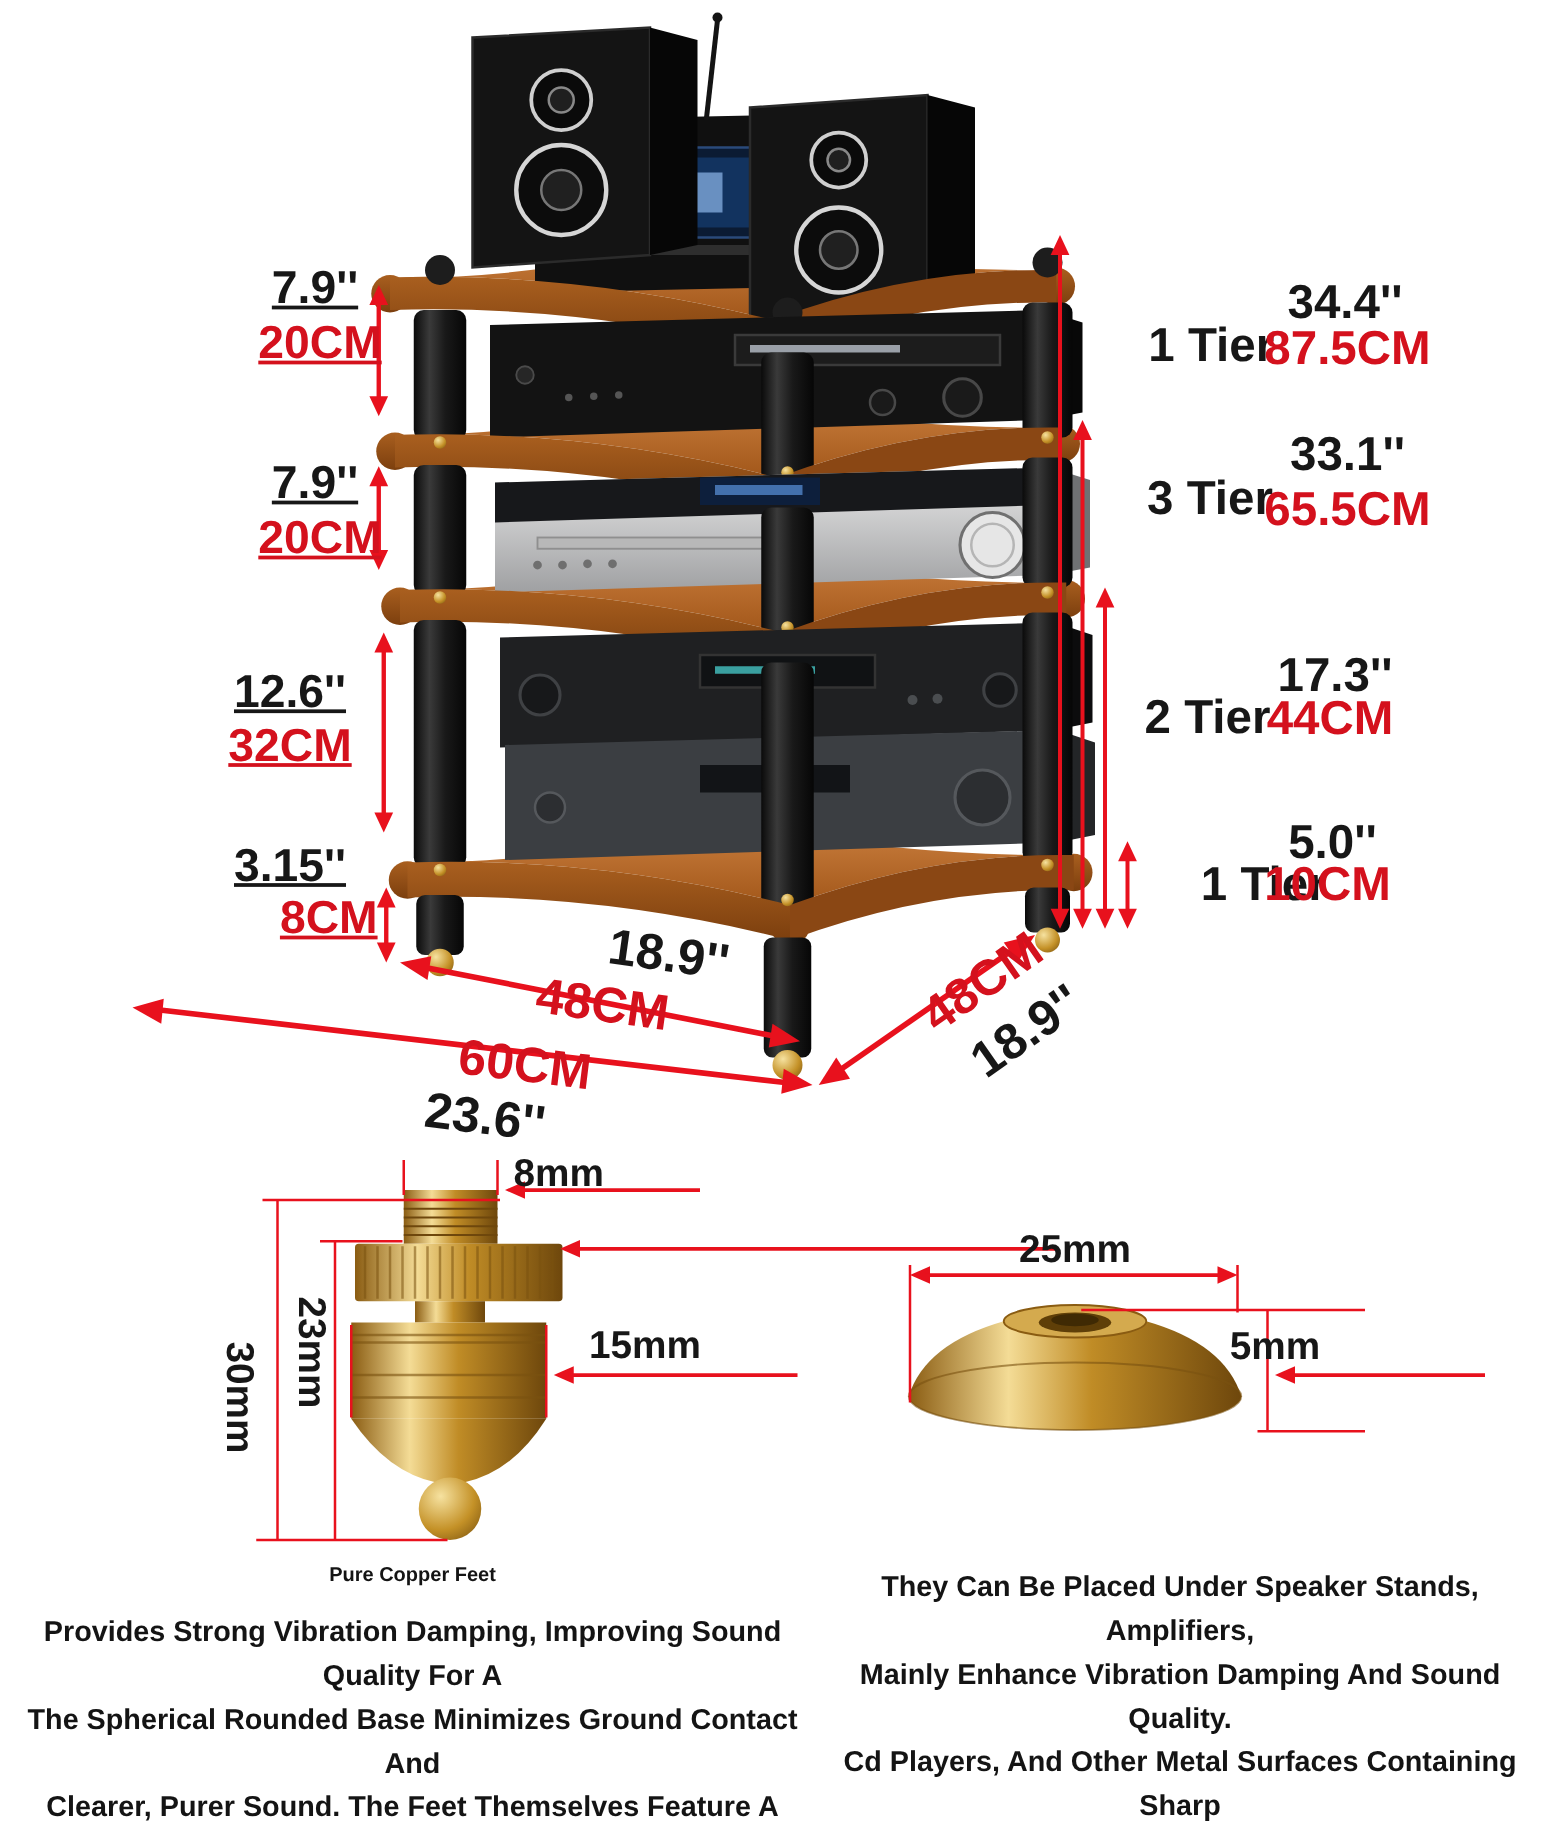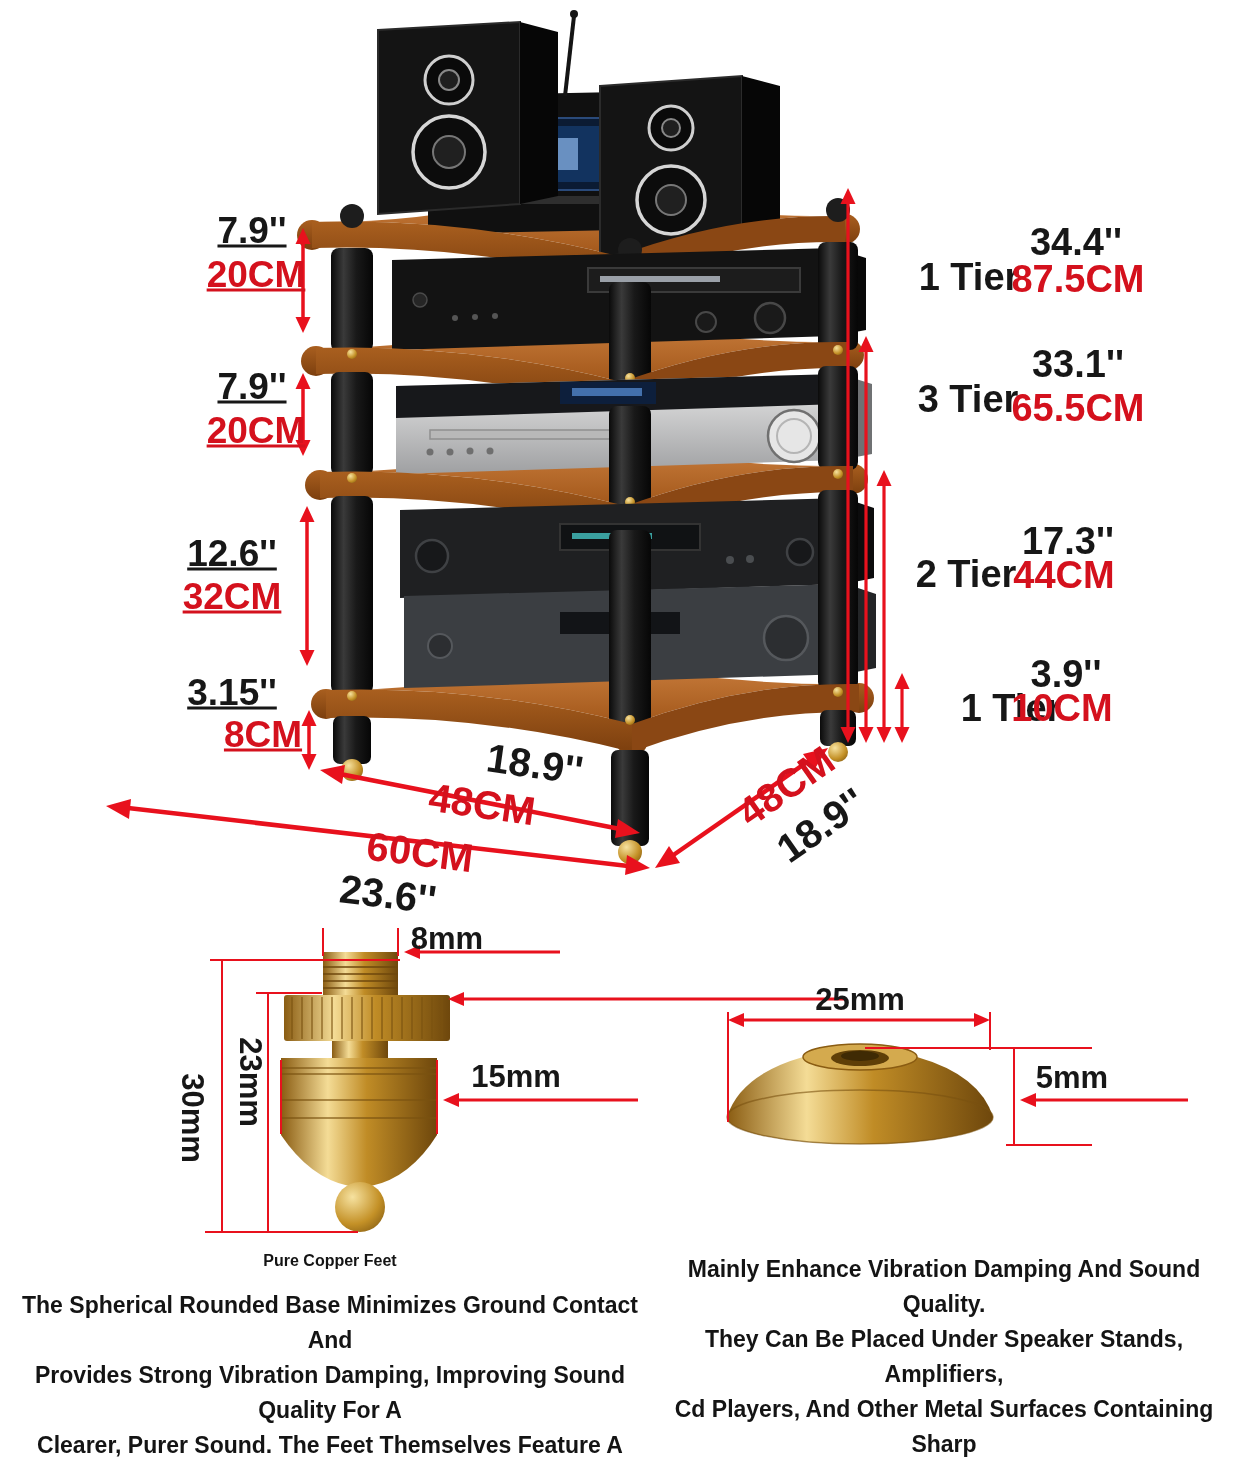--- a/index.html
+++ b/index.html
@@ -385,45 +385,45 @@
 
   <div class="lbl sz38" style="left:1076px;top:242px">34.4''</div>
   <div class="lbl sz38" style="left:969px;top:277px">1 Tier</div>
   <div class="lbl sz38 red" style="left:1078px;top:279px">87.5CM</div>
   <div class="lbl sz38" style="left:1078px;top:364px">33.1''</div>
   <div class="lbl sz38" style="left:968px;top:399px">3 Tier</div>
   <div class="lbl sz38 red" style="left:1078px;top:408px">65.5CM</div>
   <div class="lbl sz38" style="left:1068px;top:541px">17.3''</div>
   <div class="lbl sz38" style="left:966px;top:574px">2 Tier</div>
   <div class="lbl sz38 red" style="left:1064px;top:575px">44CM</div>
-  <div class="lbl sz38" style="left:1066px;top:674px">3.9''</div>
+  <div class="lbl sz38" style="left:1066px;top:674px">5.0''</div>
   <div class="lbl sz38" style="left:1011px;top:708px">1 Tier</div>
   <div class="lbl sz38 red" style="left:1062px;top:708px">10CM</div>
 
   <div class="lbl sz40 rot8" style="left:535px;top:764px">18.9''</div>
   <div class="lbl sz40 red rot8" style="left:482px;top:804px">48CM</div>
   <div class="lbl sz40 red rot7" style="left:420px;top:852px">60CM</div>
   <div class="lbl sz40 rot7" style="left:388px;top:894px">23.6''</div>
   <div class="lbl sz40 red rotm35" style="left:786px;top:786px">48CM</div>
   <div class="lbl sz40 rotm35" style="left:821px;top:825px">18.9''</div>
 
   <div class="lbl sz31" style="left:447px;top:938px">8mm</div>
   <div class="lbl sz31" style="left:516px;top:1076px">15mm</div>
   <div class="lbl sz31 rot90" style="left:192px;top:1118px">30mm</div>
   <div class="lbl sz31 rot90" style="left:250px;top:1082px">23mm</div>
   <div class="lbl sz31" style="left:860px;top:999px">25mm</div>
-  <div class="lbl sz31" style="left:1072px;top:1077px">5mm</div>
+  <div class="lbl sz31" style="left:1020px;top:1077px">5mm</div>
 
   <div class="desc" style="left:10px;top:1252px;width:640px">
     <div class="title">Pure Copper Feet</div>
+    <div class="line">Provides Strong Vibration Damping, Improving Sound Quality For A</div>
     <div class="line">The Spherical Rounded Base Minimizes Ground Contact And</div>
-    <div class="line">Provides Strong Vibration Damping, Improving Sound Quality For A</div>
     <div class="line">Clearer, Purer Sound. The Feet Themselves Feature A Balance</div>
 
   </div>
   <div class="desc" style="left:656px;top:1252px;width:576px">
+    <div class="line">They Can Be Placed Under Speaker Stands, Amplifiers,</div>
     <div class="line">Mainly Enhance Vibration Damping And Sound Quality.</div>
-    <div class="line">They Can Be Placed Under Speaker Stands, Amplifiers,</div>
     <div class="line">Cd Players, And Other Metal Surfaces Containing Sharp</div>
 
   </div>
 
 </div>
 
 </body></html>

